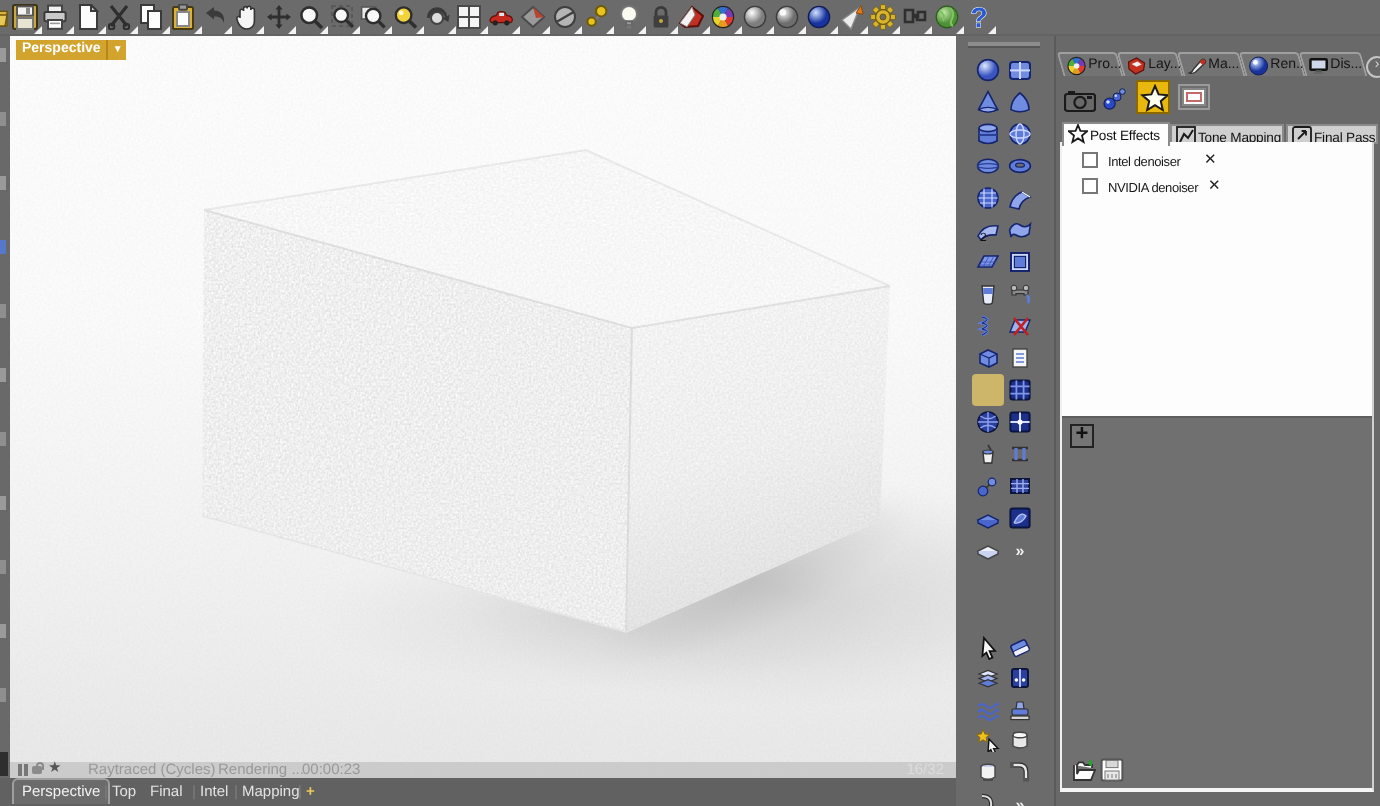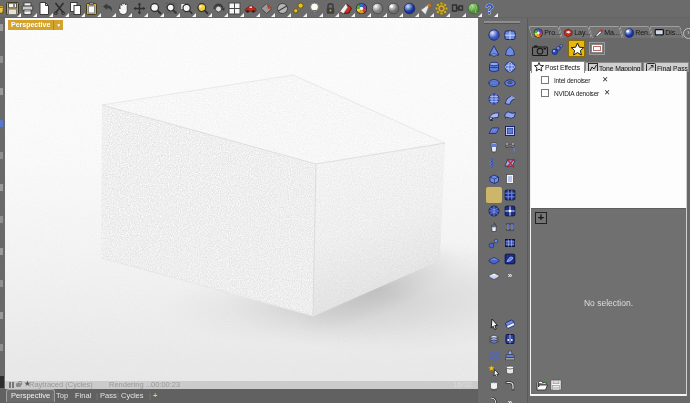--- a/index.html
+++ b/index.html
@@ -387,33 +387,33 @@
         </g>
 <rect x="0" y="0" width="473" height="371" filter="url(#grain)" opacity="0.12"></rect>
 </svg>
   <div id="vplabel">Perspective<span class="arr">▼</span></div>
   <div id="hud">
     <span style="position:absolute;left:4px;top:1px;width:1.5px;height:6px;background:#777"></span>
     <span style="position:absolute;left:7px;top:1px;width:1.5px;height:6px;background:#777"></span>
     <span style="position:absolute;left:11px;top:2px;width:5px;height:4px;background:#8a8a8a;border-radius:1px"></span>
     <span style="position:absolute;left:12.5px;top:0px;width:2px;height:3px;border:1px solid #8a8a8a;border-bottom:none;border-radius:2px 2px 0 0"></span>
     <span style="position:absolute;left:19px;top:-1px" class="hic">★</span>
-    <span style="position:absolute;left:24px">Raytraced (Cycles)</span>
+    <span style="position:absolute;left:39px">Raytraced (Cycles)</span>
     <span style="position:absolute;left:104px">Rendering ...</span>
     <span style="position:absolute;left:146px">00:00:23</span>
     <span style="position:absolute;right:6px;color:#dcdcdc">16/32</span>
   </div>
 </div>
 
 <div id="bottombar">
   <div id="ptab-persp">Perspective</div>
   <div class="vt" style="left:56px">Top</div>
   <div class="vt" style="left:75px">Final</div>
-  <div class="vt" style="left:100px">Pass</div>
-  <div class="vt" style="left:121px">Cycles</div>
+  <div class="vt" style="left:100px">Intel</div>
+  <div class="vt" style="left:121px">Mapping</div>
   <div class="vt" style="left:153px;color:#eec95a;font-weight:bold">+</div>
   <div class="vt" style="left:52px;color:#7e7e7e">|</div>
   <div class="vt" style="left:96px;color:#7e7e7e">|</div>
   <div class="vt" style="left:117px;color:#7e7e7e">|</div>
   <div class="vt" style="left:149px;color:#7e7e7e">|</div>
 </div>
 
 <div id="vtoolbar">
       <div style="position:absolute;left:6px;top:3px;width:36px;height:2px;background:#8d8d8d;border-bottom:1px solid #555"></div>
       <div style="position:absolute;left:10px;top:11px;width:12px;height:12px">
@@ -801,21 +801,20 @@
       </div>
   <div id="pagewrap">
     <div id="whitebox">
       <div class="cbrow" style="top:5px"><span class="cb"></span>Intel denoiser</div>
       <div class="xx" style="left:71px;top:4px">✕</div>
       <div class="cbrow" style="top:18px"><span class="cb"></span>NVIDIA denoiser</div>
       <div class="xx" style="left:73px;top:17px">✕</div>
     </div>
     <div id="graybox">
       <div id="plus">+</div>
-      <div id="nosel">No selection.</div>
       <div style="position:absolute;left:5px;bottom:3px;width:12px;height:12px">
             <svg width="12" height="12" viewBox="0 0 12 12" style="">
               <path d="M1 3.5 V11 H9.5 L11.5 6 H3.5 L2.5 8 V3.5 L3.5 2.2 H5.5 L6.5 3.5 H10 V5" fill="#fdfdfd" stroke="#333" stroke-width="0.9"></path>
               <path d="M7.5 2.5 l2.5 -2 v4 Z" fill="#2ca02c"></path>
             </svg>
           </div>
           <div style="position:absolute;left:19px;bottom:3px;width:12px;height:12px">
             <svg width="12" height="12" viewBox="0 0 12 12" style="">
               <rect x="0.8" y="0.8" width="10.4" height="10.4" rx="1" fill="#fdfdfd" stroke="#555"></rect>
               <rect x="3" y="1.2" width="6" height="3.6" fill="#d8d8d8" stroke="#777" stroke-width="0.5"></rect>

